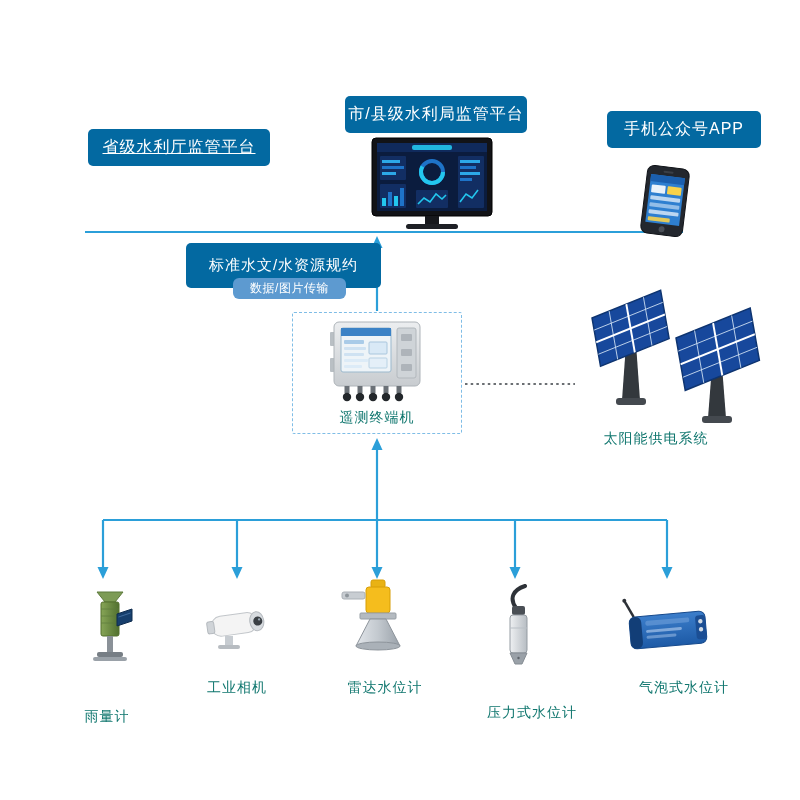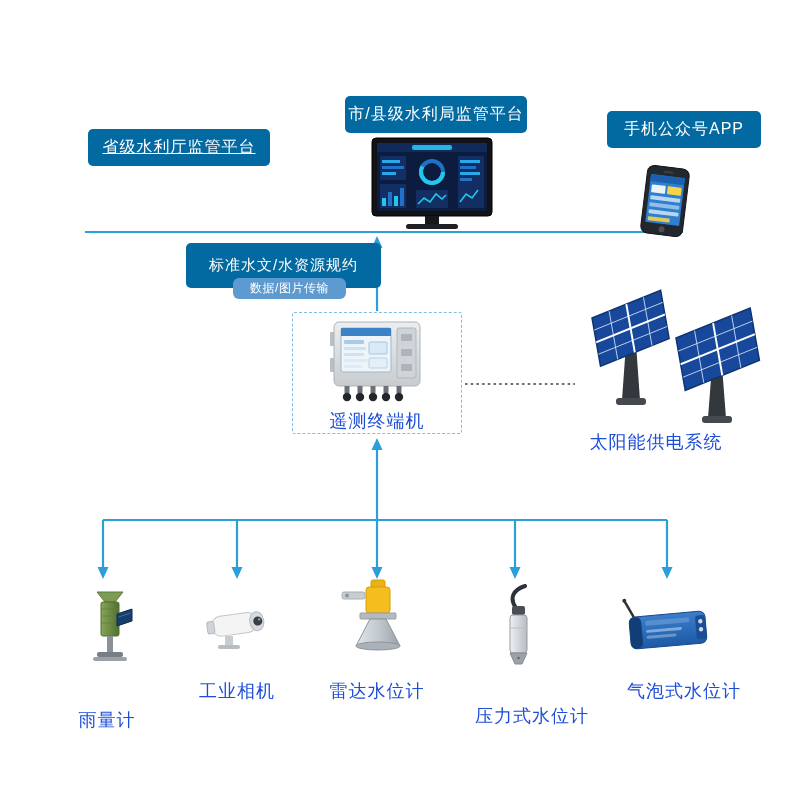--- a/index.html
+++ b/index.html
@@ -4,21 +4,21 @@
 <style>
   html,body{margin:0;padding:0;background:#fff;font-family:"Liberation Sans","DejaVu Sans",sans-serif;}
   .canvas{position:relative;width:800px;height:800px;background:#fff;overflow:hidden;}
   .abs{position:absolute;}
   .blue-box{
     position:absolute;background:#0369a1;color:#fff;display:flex;align-items:center;justify-content:center;
     border-radius:5px;font-size:16px;letter-spacing:1px;white-space:nowrap;
   }
   .blue-box.small{background:#5D9AD0;font-size:12px;letter-spacing:0.5px;border-radius:6px;}
   .dashed-frame{position:absolute;border:1px dashed #7FBDE6;border-radius:2px;}
-  .txt-label{position:absolute;color:#1d4ed8;font-size:18px;white-space:nowrap;transform:translateX(-50%);letter-spacing:1px;}
+  .txt-label{position:absolute;color:#0f766e;font-size:14px;white-space:nowrap;transform:translateX(-50%);letter-spacing:1px;}
   svg{display:block;}
   .connectors{position:absolute;left:0;top:0;}
 </style>
 </head>
 <body>
 
 <div class="canvas">
 
   <svg class="connectors" width="800" height="800" viewBox="0 0 800 800">
     <g stroke="#2B9FD9" stroke-width="2.2" fill="#2B9FD9">
@@ -285,17 +285,17 @@
         <circle cx="79" cy="40" r="2.2" fill="#CFD9E4"></circle>
         <rect x="24" y="27" width="44" height="5" rx="2" fill="#5E93D2" opacity="0.85"></rect>
         <rect x="24" y="36" width="36" height="3" rx="1.5" fill="#9DBDE6" opacity="0.75"></rect>
         <rect x="24" y="42" width="30" height="3" rx="1.5" fill="#9DBDE6" opacity="0.55"></rect>
       </g>
     </svg>
   </div>
 
   <div class="txt-label" style="left:107px;top:668px;margin-top:40px;">雨量计</div>
   <div class="txt-label" style="left:237px;top:679px;">工业相机</div>
-  <div class="txt-label" style="left:377px;top:679px;">雷达水位计</div>
+  <div class="txt-label" style="left:385px;top:679px;">雷达水位计</div>
   <div class="txt-label" style="left:532px;top:704px;">压力式水位计</div>
   <div class="txt-label" style="left:667px;top:679px;margin-left:17px;">气泡式水位计</div>
 
 </div>
 
 </body></html>

